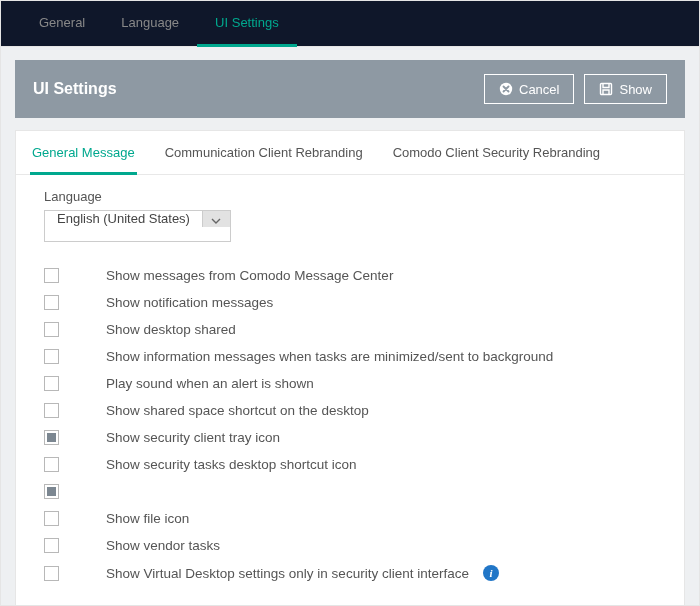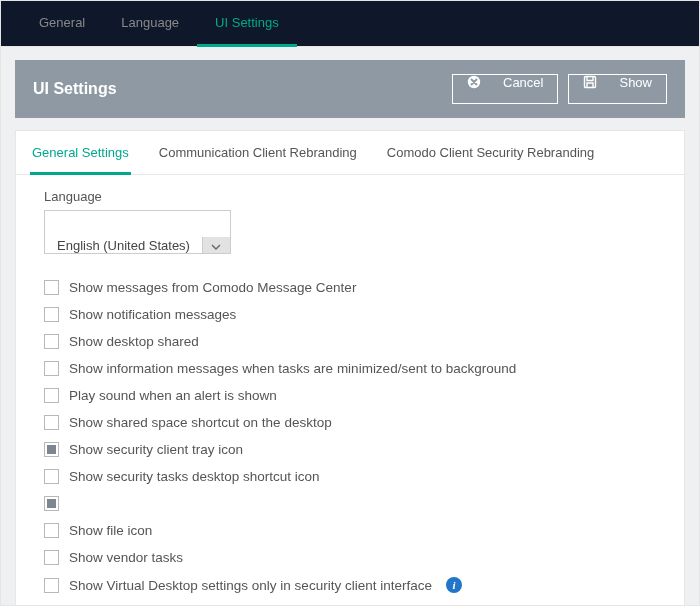--- a/index.html
+++ b/index.html
@@ -49,22 +49,22 @@
   .panel-title {
     font-size: 16px;
     font-weight: 600;
   }
   .header-actions {
     display: flex;
     gap: 10px;
   }
   .hdr-btn {
     display: flex;
-    align-items: flex-start;
-    gap: 22px;
+    align-items: center;
+    gap: 6px;
     border: 1px solid #fff;
     background: transparent;
     color: #fff;
     height: 30px;
     padding: 0 14px;
     font-size: 13px;
     cursor: pointer;
   }
   .hdr-btn .icon { display: inline-flex; }
   
@@ -97,23 +97,23 @@
   }
   .label {
     color: #555;
     font-size: 13px;
     font-weight: 500;
     margin-bottom: 6px;
     display: block;
   }
   .lang-select {
     display: inline-flex;
-    align-items: flex-end;
+    align-items: flex-start;
     border: 1px solid #ccc;
-    height: 44px;
+    height: 32px;
     background: #fff;
     margin-bottom: 20px;
   }
   .lang-value {
     padding: 0 12px;
     color: #444;
     font-size: 13px;
     display: flex;
     align-items: center;
     min-width: 156px;
@@ -147,20 +147,21 @@
   }
   .checkbox.checked::after {
     content: '';
     width: 9px;
     height: 9px;
     background: #7c8791;
   }
   .opt-label {
     color: #555;
     font-size: 13.5px;
+    margin-left: 37px;
   }
   .info-icon {
     display: inline-flex;
     align-items: center;
     justify-content: center;
     width: 16px;
     height: 16px;
     border-radius: 50%;
     background: #2176c7;
     color: #fff;
@@ -202,21 +203,21 @@
               <path d="M4 12.5 v-4.5 h6 v4.5"></path>
             </svg>
         </span>
         <span>Show</span>
       </button>
     </div>
   </div>
 
   <div class="card">
     <div class="sub-tabs">
-      <div class="sub-tab active">General Settings</div>
+      <div class="sub-tab active">General Message</div>
       <div class="sub-tab">Communication Client Rebranding</div>
       <div class="sub-tab">Comodo Client Security Rebranding</div>
     </div>
 
     <div class="form-area">
       <span class="label">Language</span>
       <div class="lang-select">
         <div class="lang-value">English (United States)</div>
         <div class="lang-arrow">
           <span>

